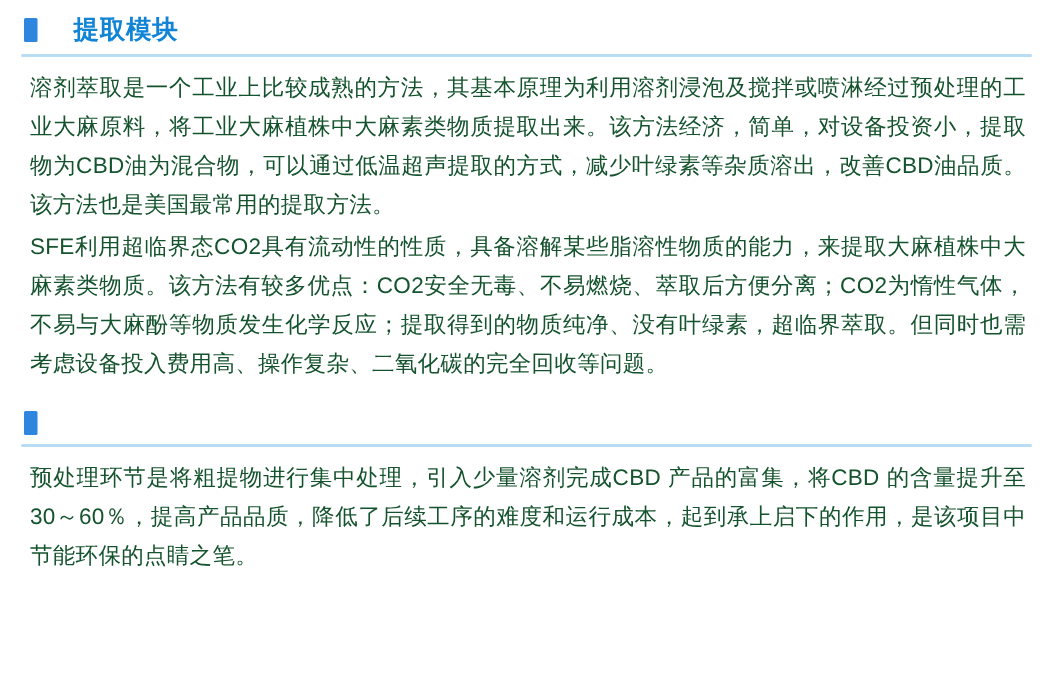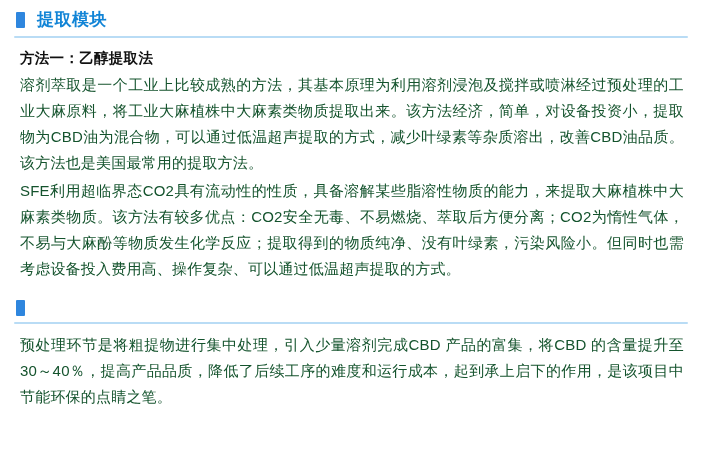--- a/index.html
+++ b/index.html
@@ -20,21 +20,21 @@
     height: 466px;
     box-sizing: border-box;
     padding: 10px 14px 0 14px;
   }
   .section {
     margin-bottom: 8px;
   }
   .section-header {
     display: flex;
     align-items: center;
-    gap: 12px;
+    gap: 24px;
     margin-bottom: 6px;
     padding-left: 2px;
   }
   .header-bullet {
     width: 9px;
     height: 16px;
     background: #2e86de;
     border-radius: 1px;
     flex: 0 0 auto;
   }
@@ -80,29 +80,28 @@
 
 <div class="page">
 
   <div class="section">
     <div class="section-header">
       <span class="header-bullet"></span>
       <span class="section-title">提取模块</span>
     </div>
     <div class="section-rule"></div>
     <div class="body-block">
-      <div class="sub-title">方法一：乙醇提取法</div>
       <p class="paragraph">溶剂萃取是一个工业上比较成熟的方法，其基本原理为利用溶剂浸泡及搅拌或喷淋经过预处理的工业大麻原料，将工业大麻植株中大麻素类物质提取出来。该方法经济，简单，对设备投资小，提取物为CBD油为混合物，可以通过低温超声提取的方式，减少叶绿素等杂质溶出，改善CBD油品质。该方法也是美国最常用的提取方法。</p>
-      <p class="paragraph">SFE利用超临界态CO2具有流动性的性质，具备溶解某些脂溶性物质的能力，来提取大麻植株中大麻素类物质。该方法有较多优点：CO2安全无毒、不易燃烧、萃取后方便分离；CO2为惰性气体，不易与大麻酚等物质发生化学反应；提取得到的物质纯净、没有叶绿素，污染风险小。但同时也需考虑设备投入费用高、操作复杂、可以通过低温超声提取的方式。</p>
+      <p class="paragraph">SFE利用超临界态CO2具有流动性的性质，具备溶解某些脂溶性物质的能力，来提取大麻植株中大麻素类物质。该方法有较多优点：CO2安全无毒、不易燃烧、萃取后方便分离；CO2为惰性气体，不易与大麻酚等物质发生化学反应；提取得到的物质纯净、没有叶绿素，超临界萃取。但同时也需考虑设备投入费用高、操作复杂、二氧化碳的完全回收等问题。</p>
     </div>
   </div>
 
   <div class="section section-pre">
     <div class="section-header">
       <span class="header-bullet"></span>
     </div>
     <div class="section-rule"></div>
     <div class="body-block">
-      <p class="paragraph">预处理环节是将粗提物进行集中处理，引入少量溶剂完成CBD 产品的富集，将CBD 的含量提升至30～40％，提高产品品质，降低了后续工序的难度和运行成本，起到承上启下的作用，是该项目中节能环保的点睛之笔。</p>
+      <p class="paragraph">预处理环节是将粗提物进行集中处理，引入少量溶剂完成CBD 产品的富集，将CBD 的含量提升至30～60％，提高产品品质，降低了后续工序的难度和运行成本，起到承上启下的作用，是该项目中节能环保的点睛之笔。</p>
     </div>
   </div>
 
 </div>
 
 </body></html>

